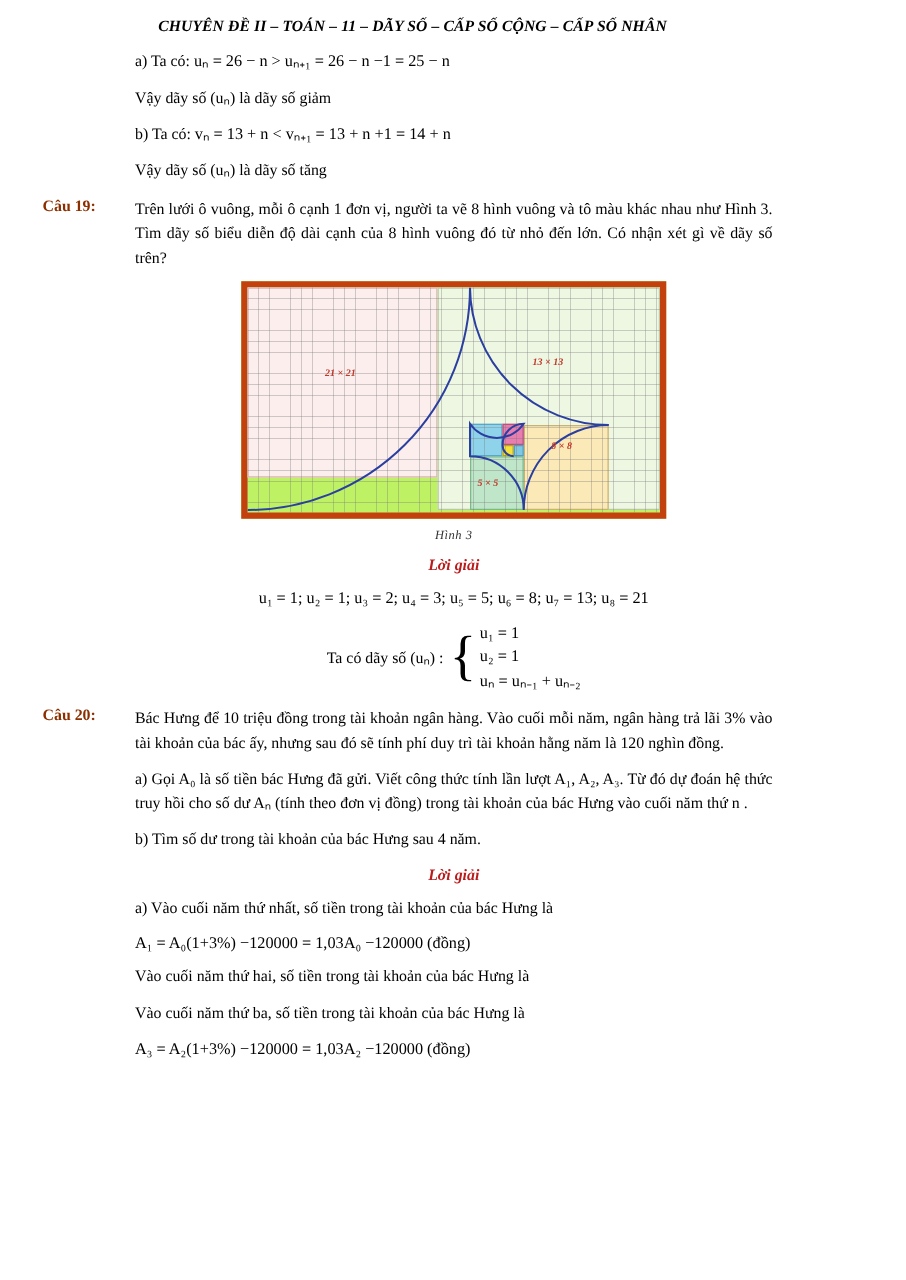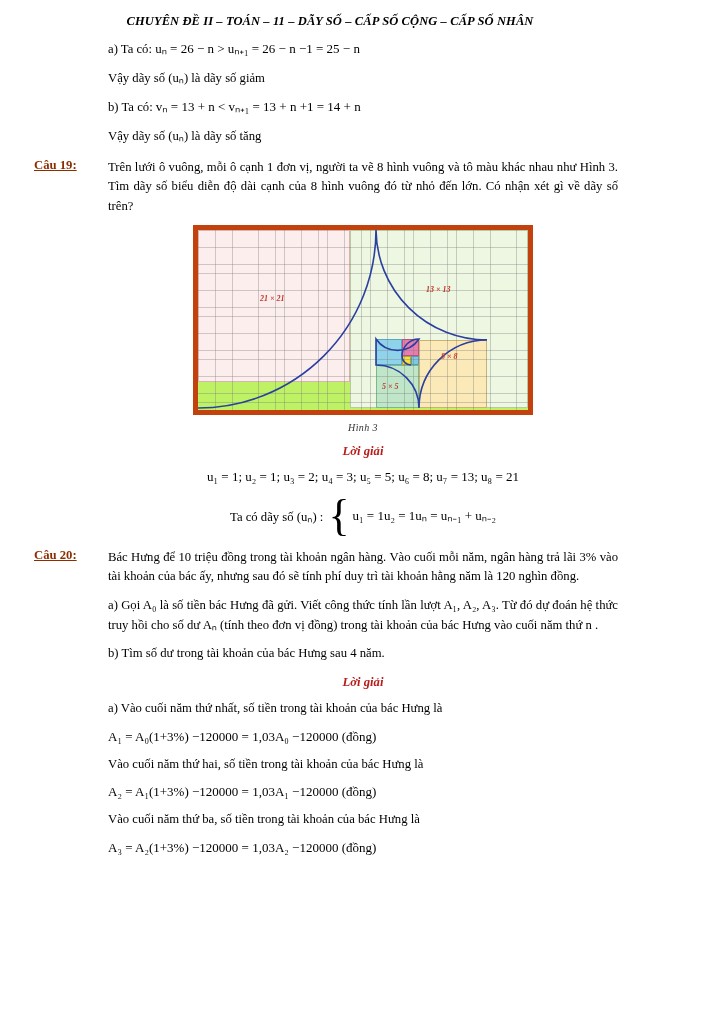--- a/index.html
+++ b/index.html
@@ -47,21 +47,20 @@
   }
   .qlabel {
     position: absolute;
     left: -74px;
     top: 0;
     width: 66px;
     text-align: left;
     font-weight: bold;
     color: #8b2f00;
     font-size: 12.7px;
-    text-decoration: underline;
   }
   .qtext {
     font-size: 12.7px;
     line-height: 1.55;
     text-align: justify;
   }
   .solution {
     text-align: center;
     color: #b91c1c;
     font-weight: bold;
@@ -138,21 +137,21 @@
     margin-right: 2px;
   }
   .brace {
     font-size: 44px;
     line-height: 0.95;
     font-family: "Liberation Serif", serif;
     margin: 0 3px;
   }
   .system-rows {
     display: flex;
-    flex-direction: row;
+    flex-direction: column;
     justify-content: center;
     font-size: 13px;
     line-height: 1.5;
   }
   .system-rows div { white-space: nowrap; }
   .footer {
     position: absolute;
     left: 34px;
     right: 34px;
     bottom: 12px;
@@ -249,21 +248,20 @@
 
     <div class="para">a) Gọi A₀ là số tiền bác Hưng đã gửi. Viết công thức tính lần lượt A₁, A₂, A₃. Từ đó dự đoán hệ thức truy hồi cho số dư Aₙ (tính theo đơn vị đồng) trong tài khoản của bác Hưng vào cuối năm thứ n .</div>
     <div class="para">b) Tìm số dư trong tài khoản của bác Hưng sau 4 năm.</div>
 
     <div class="solution">Lời giải</div>
 
     <div class="para">a) Vào cuối năm thứ nhất, số tiền trong tài khoản của bác Hưng là</div>
     <div class="math-line math">A₁ = A₀(1+3%) −120000 = 1,03A₀ −120000 (đồng)</div>
 
     <div class="para">Vào cuối năm thứ hai, số tiền trong tài khoản của bác Hưng là</div>
-    <div class="math-line math">A₂ = A₁(1+3%) −120000 = 1,03A₁ −120000 (đồng)</div>
 
     <div class="para">Vào cuối năm thứ ba, số tiền trong tài khoản của bác Hưng là</div>
     <div class="math-line math">A₃ = A₂(1+3%) −120000 = 1,03A₂ −120000 (đồng)</div>
 
   </div>
 
 
 </div>
 
 </body></html>

